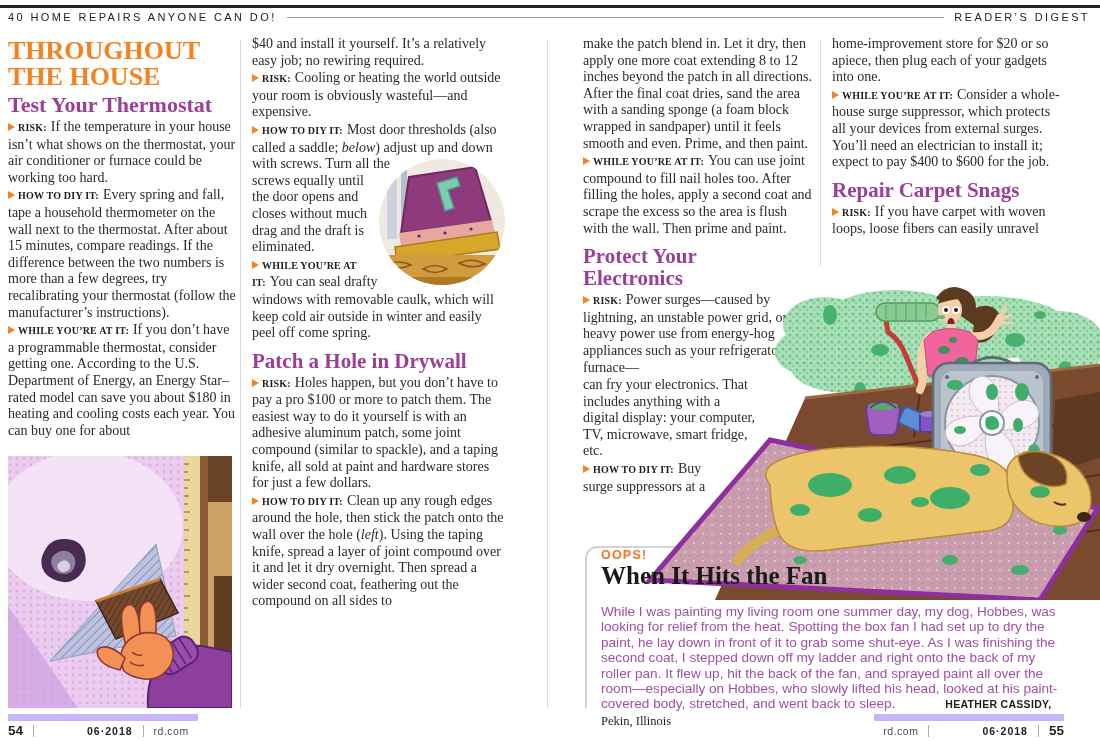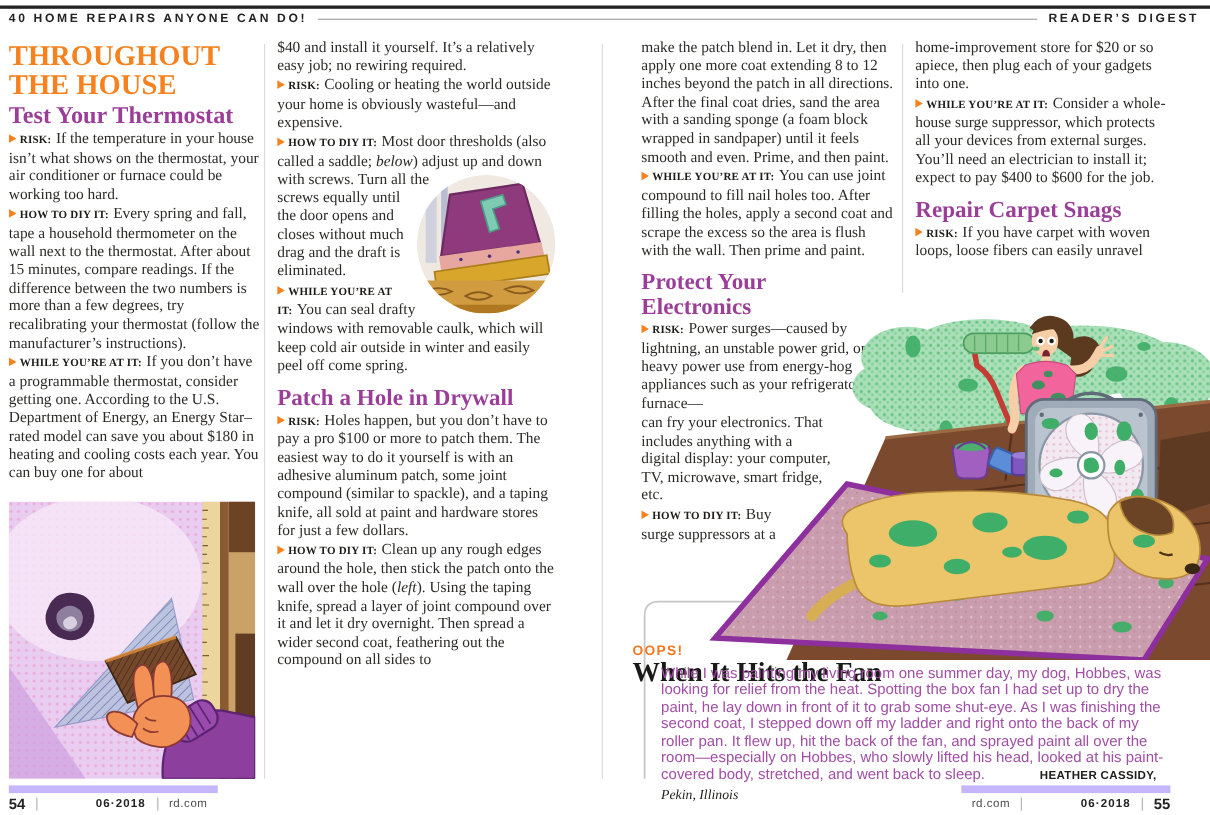--- a/index.html
+++ b/index.html
@@ -2,21 +2,21 @@
 <html><head>
 <meta charset="utf-8">
 <style>
   html,body { margin:0; padding:0; background:#e8e8e8; }
   .page { position:relative; width:1100px; height:741px; background:#ffffff;
           font-family:"Liberation Serif", serif; color:#2b2a28; overflow:hidden; }
 
   
   .toprule { position:absolute; top:5px; left:0; width:1100px; height:3px; background:#232323; }
   .kickrow { position:absolute; top:11px; left:8px; right:10px; display:flex; align-items:center;
-             font-family:"Liberation Sans", sans-serif; font-weight:bold; font-size:11px;
+             font-family:"Liberation Sans", sans-serif; font-weight:normal; font-size:11px;
              letter-spacing:2.4px; color:#232323; }
   .kickrow .hairline { flex:1; height:1px; background:#9b9b9b; margin:0 10px; }
 
   
   .vd { position:absolute; width:1px; background:#d9d9d9; }
   #vd1 { left:240px; top:40px; height:668px; }
   #vd2 { left:547px; top:40px; height:668px; }
   #vd3 { left:820px; top:40px; height:226px; }
 
   
@@ -39,31 +39,31 @@
   .narrow { max-width:176px; }
   .narrow2 { max-width:140px; }
 
   .circle-inset { float:right; width:126px; height:126px; border-radius:50%; overflow:hidden;
                   shape-outside:circle(50% at 50% 50%); margin:3px 0 4px 8px; }
   .circle-inset svg { display:block; }
 
   .illoL { position:absolute; left:8px; top:456px; width:224px; height:252px; }
   .illoR { position:absolute; left:620px; top:270px; width:480px; height:330px; z-index:2; }
   .oops-outline { position:absolute; left:578px; top:540px; z-index:1; }
-  .oops-head  { position:absolute; left:575px; top:548px; z-index:3;margin-top:36px; }
+  .oops-head  { position:absolute; left:601px; top:548px; z-index:3; }
   .oops-kicker { font-family:"Liberation Sans", sans-serif; font-weight:bold; color:#F4761E;
                  font-size:12.5px; letter-spacing:1.2px; }
   .oops-title  { font-family:"Liberation Serif", serif; font-weight:bold; font-size:25px;
                  color:#191917; line-height:26px; margin-top:1px; }
   .oops-story  { position:absolute; left:601px; top:604px; width:468px; z-index:3;
                  font-family:"Liberation Sans", sans-serif; font-size:13.6px; line-height:15.4px;
                  color:#A04FA4; }
   .by-name  { font-family:"Liberation Sans", sans-serif; font-weight:bold; font-size:10.5px;
               color:#1d1c1a; letter-spacing:0.3px; margin-left:46px; }
-  .by-place { font-family:"Liberation Serif", serif; font-style:italic; font-size:12.5px; color:#1d1c1a; }
+  .by-place { font-family:"Liberation Serif", serif; font-size:12.5px; color:#1d1c1a; }
 
   
   .footer { position:absolute; top:714px; width:190px; border-top:7px solid #c4b5fd;
             padding-top:2px; display:flex; align-items:center;
             font-family:"Liberation Sans", sans-serif; color:#232323; }
   #footL { left:8px; }
   #footR { left:874px; justify-content:flex-end; }
   .pgnum { font-weight:bold; font-size:13.5px; }
   .issue { font-weight:bold; font-size:10.5px; letter-spacing:1px;margin-left:43px; }
   .site  { font-size:10.5px; letter-spacing:0.5px; color:#4c4c4c; }
@@ -88,21 +88,21 @@
   <div class="col" id="col1">
     <h1 class="sect">THROUGHOUT THE HOUSE</h1>
     <h2 class="art">Test Your Thermostat</h2>
     <p class="item"><span class="b"></span><span class="lbl">RISK:</span><span>If the temperature in your house isn’t what shows on the thermostat, your air conditioner or furnace could be working too hard.</span></p>
     <p class="item"><span class="b"></span><span class="lbl">HOW TO DIY IT:</span><span>Every spring and fall, tape a household thermometer on the wall next to the thermostat. After about 15 minutes, compare readings. If the difference between the two numbers is more than a few degrees, try recalibrating your thermostat (follow the manufacturer’s instructions).</span></p>
     <p class="item"><span class="b"></span><span class="lbl">WHILE YOU’RE AT IT:</span><span>If you don’t have a programmable thermostat, consider getting one. According to the U.S. Department of Energy, an Energy Star–rated model can save you about $180 in heating and cooling costs each year. You can buy one for about</span></p>
   </div>
 
   <div class="col" id="col2">
     <p class="cont">$40 and install it yourself. It’s a relatively easy job; no rewiring required.</p>
-    <p class="item"><span class="b"></span><span class="lbl">RISK:</span><span>Cooling or heating the world outside your home is obviously wasteful—and expensive.</span></p>
+    <p class="item"><span class="b"></span><span class="lbl">RISK:</span><span>Cooling or heating the world outside your room is obviously wasteful—and expensive.</span></p>
     <p class="item"><span class="b"></span><span class="lbl">HOW TO DIY IT:</span><span>Most door thresholds (also called a saddle; </span><span class="ital">below</span><span>) adjust </span><span class="circle-inset">
           <svg width="126" height="126" viewBox="0 0 126 126">
         <circle cx="63" cy="63" r="63" fill="#efe9e2"></circle>
         <rect x="8" y="0" width="10" height="80" fill="#cfd2de"></rect>
         <rect x="22" y="0" width="6" height="75" fill="#b9bdd0"></rect>
         <path d="M30,18 L96,8 L112,62 L22,74 Z" fill="#8e3a7c"></path>
         <path d="M30,18 L96,8 L112,62 L22,74 Z" fill="none" stroke="#6e2a60" stroke-width="2"></path>
         <path d="M58,24 l20,-6 l3,9 l-12,4 l6,18 l-9,3 z" fill="#7ecbb4" stroke="#4e9a86" stroke-width="1.5"></path>
         <path d="M20,74 L113,61 L116,74 L22,87 Z" fill="#e8a79e"></path>
         <circle cx="40" cy="77" r="1.6" fill="#44337a"></circle>

